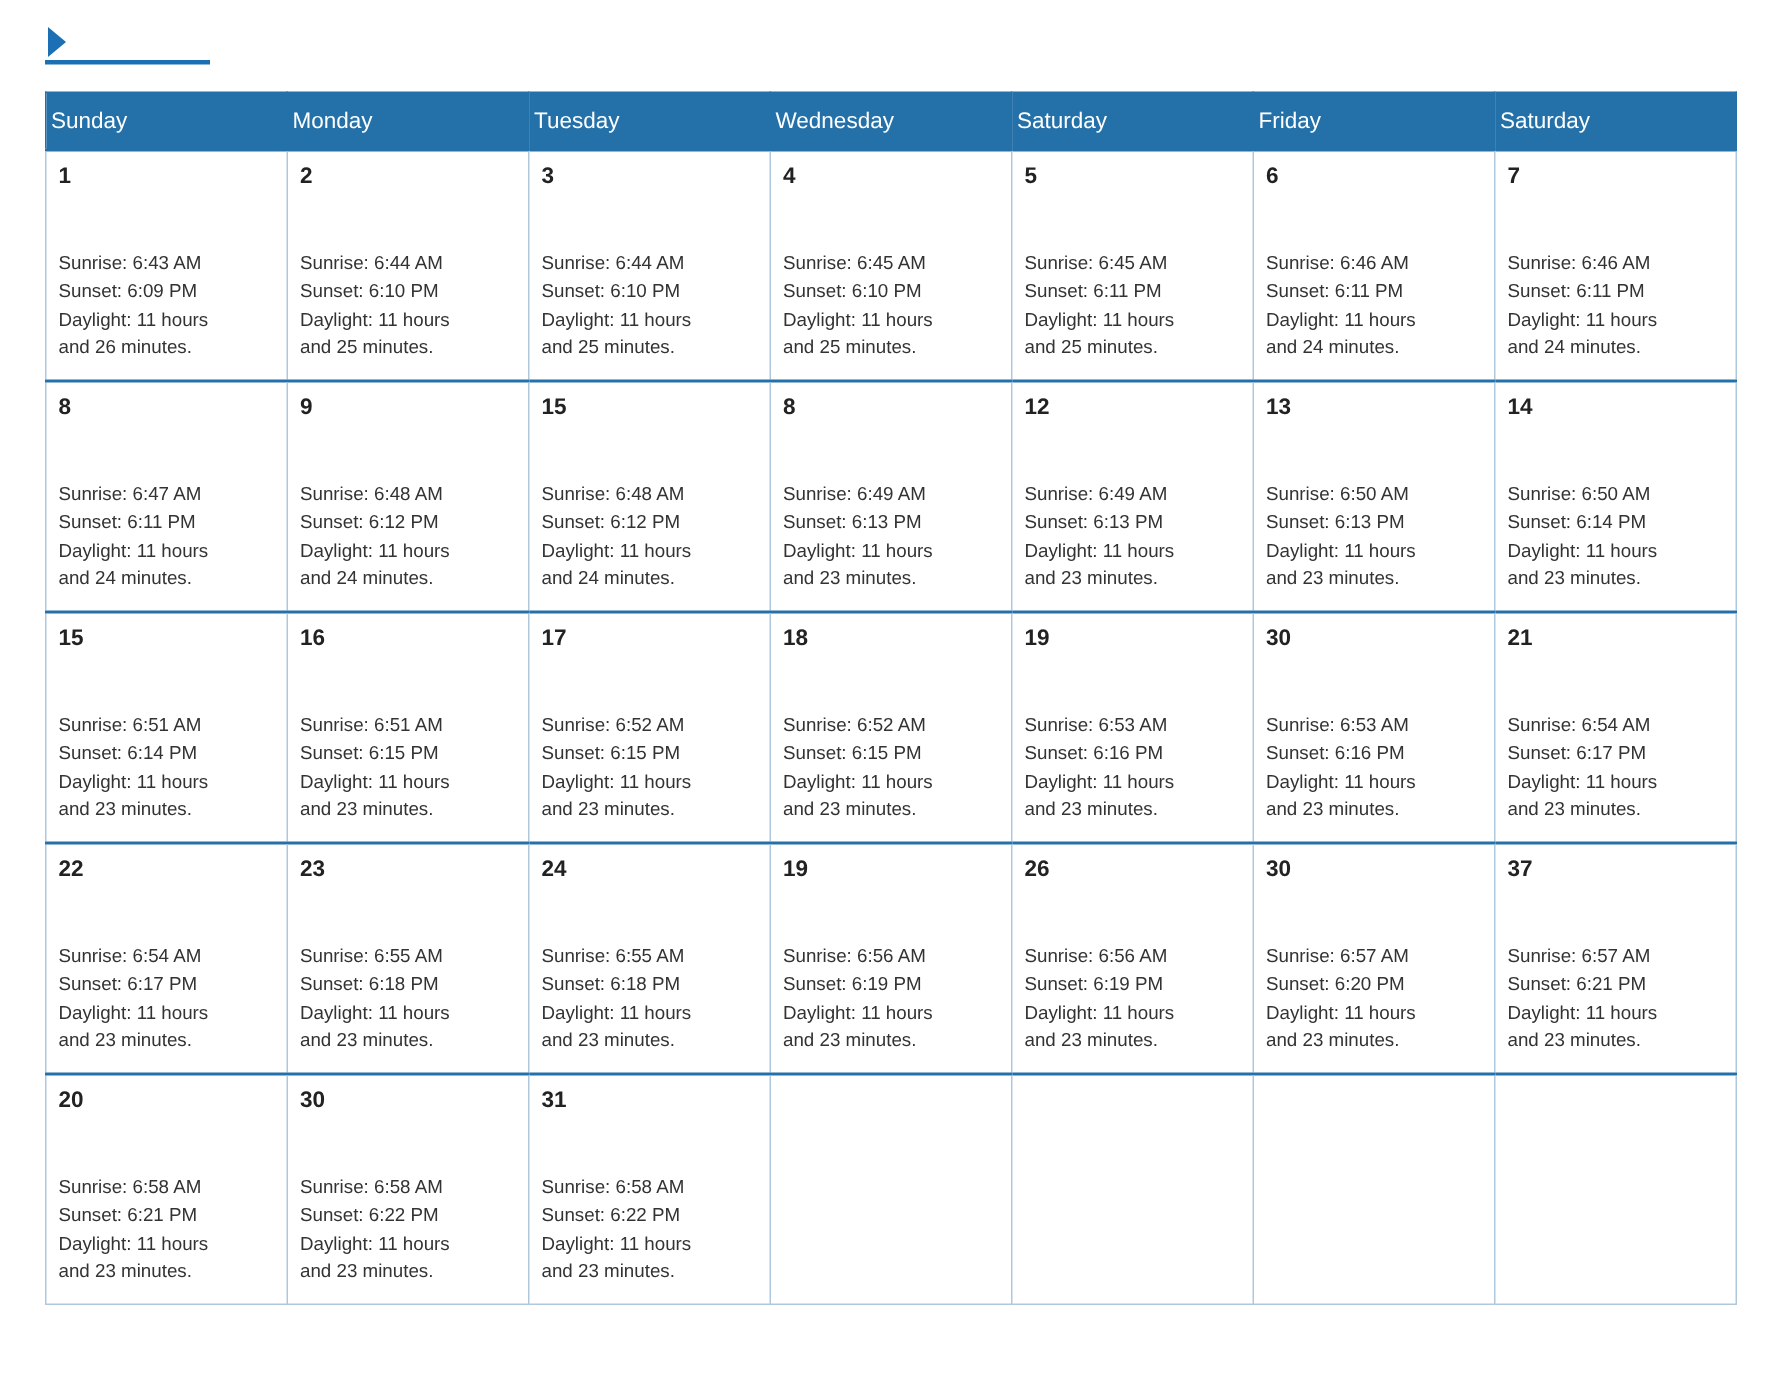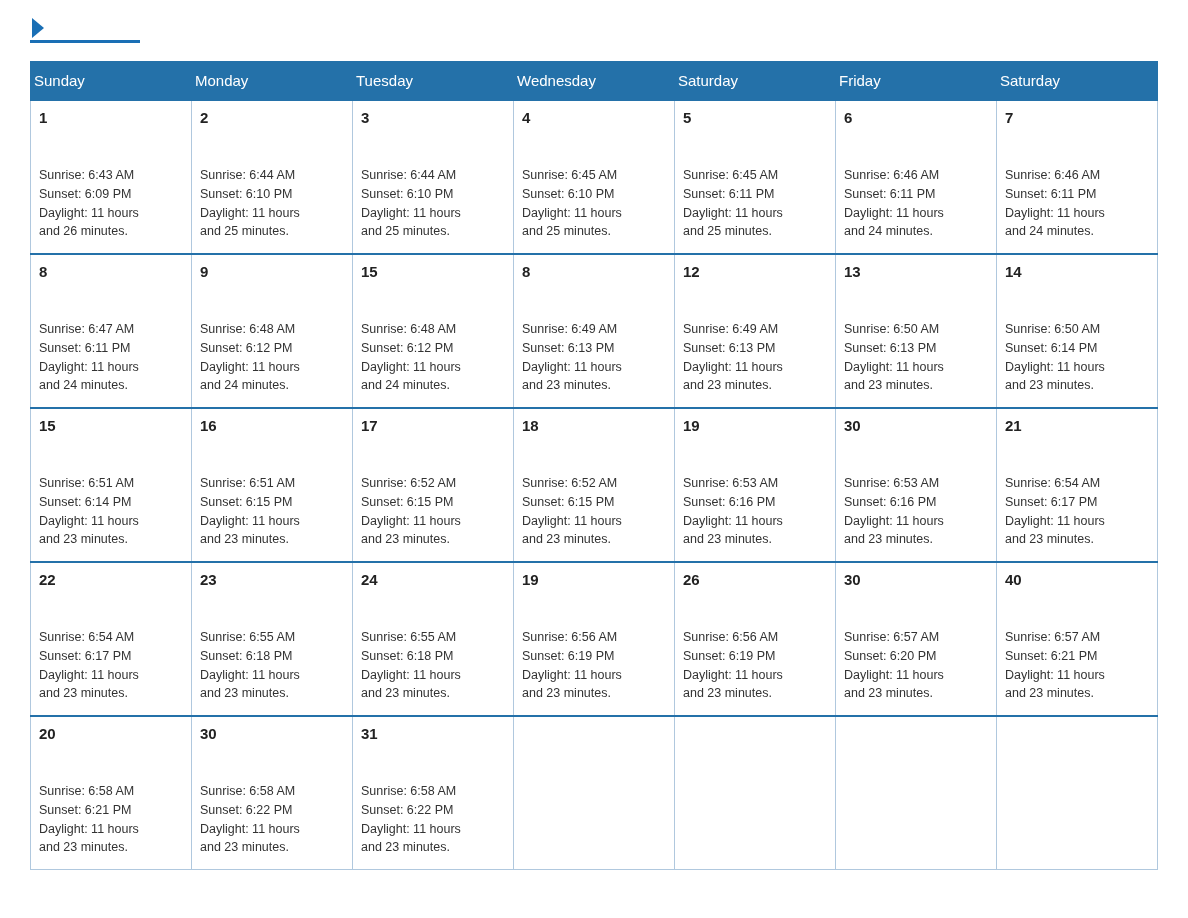--- a/index.html
+++ b/index.html
@@ -375,21 +375,21 @@
         <td>
           <div class="day-num">30</div>
         <div class="day-info">
           Sunrise: 6:57 AM<br>
           Sunset: 6:20 PM<br>
           Daylight: 11 hours<br>
           and 23 minutes.
         </div>
         </td>
         <td>
-          <div class="day-num">40</div>
+          <div class="day-num">37</div>
         <div class="day-info">
           Sunrise: 6:57 AM<br>
           Sunset: 6:21 PM<br>
           Daylight: 11 hours<br>
           and 23 minutes.
         </div>
         </td>
       </tr>
       <tr class="week-row">
         <td>

